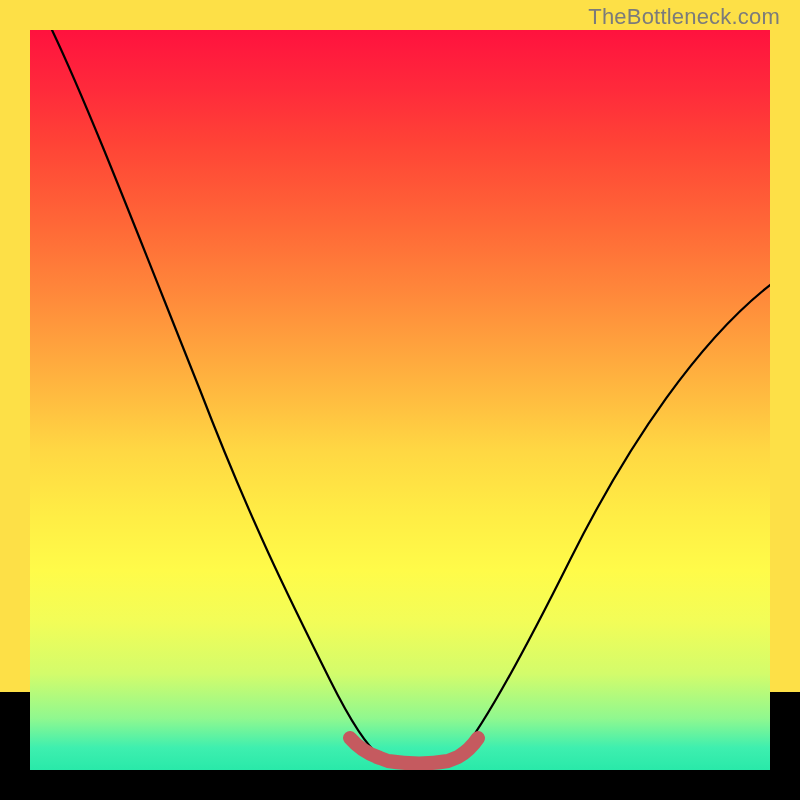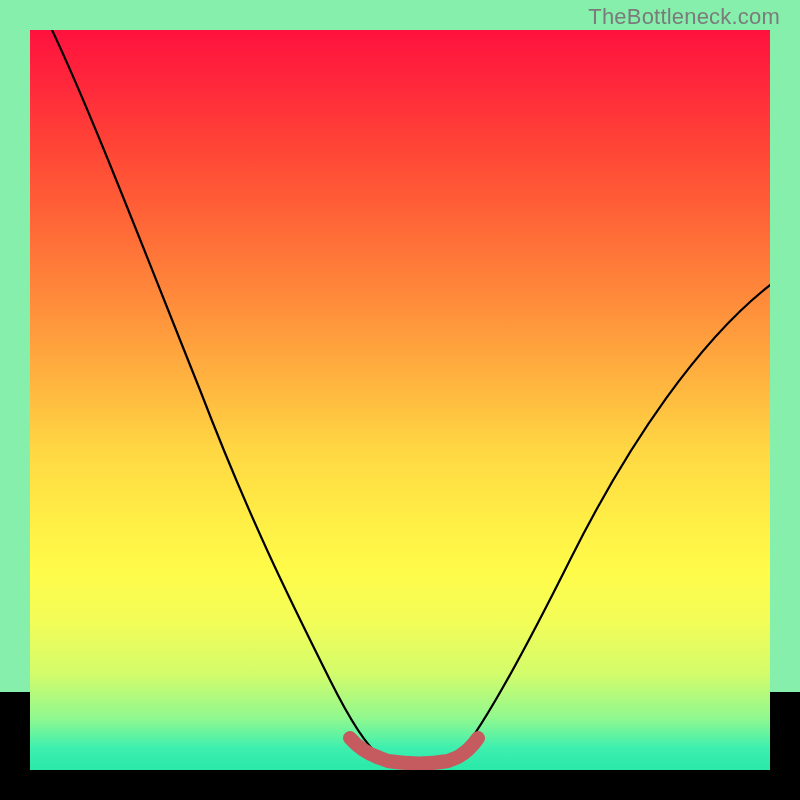--- a/index.html
+++ b/index.html
@@ -8,21 +8,21 @@
     width: 800px;
     height: 800px;
     overflow: hidden;
     background: #000;
     font-family: Arial, Helvetica, sans-serif;
   }
   .frame {
     position: relative;
     width: 800px;
     height: 692px;
-    background: #86efac;
+    background: #fde047;
     text-decoration: underline;
   }
   .watermark {
     position: absolute;
     top: 4px;
     right: 20px;
     color: #7b7b7b;
     font-size: 22px;
     letter-spacing: 0.2px;
     user-select: none;

